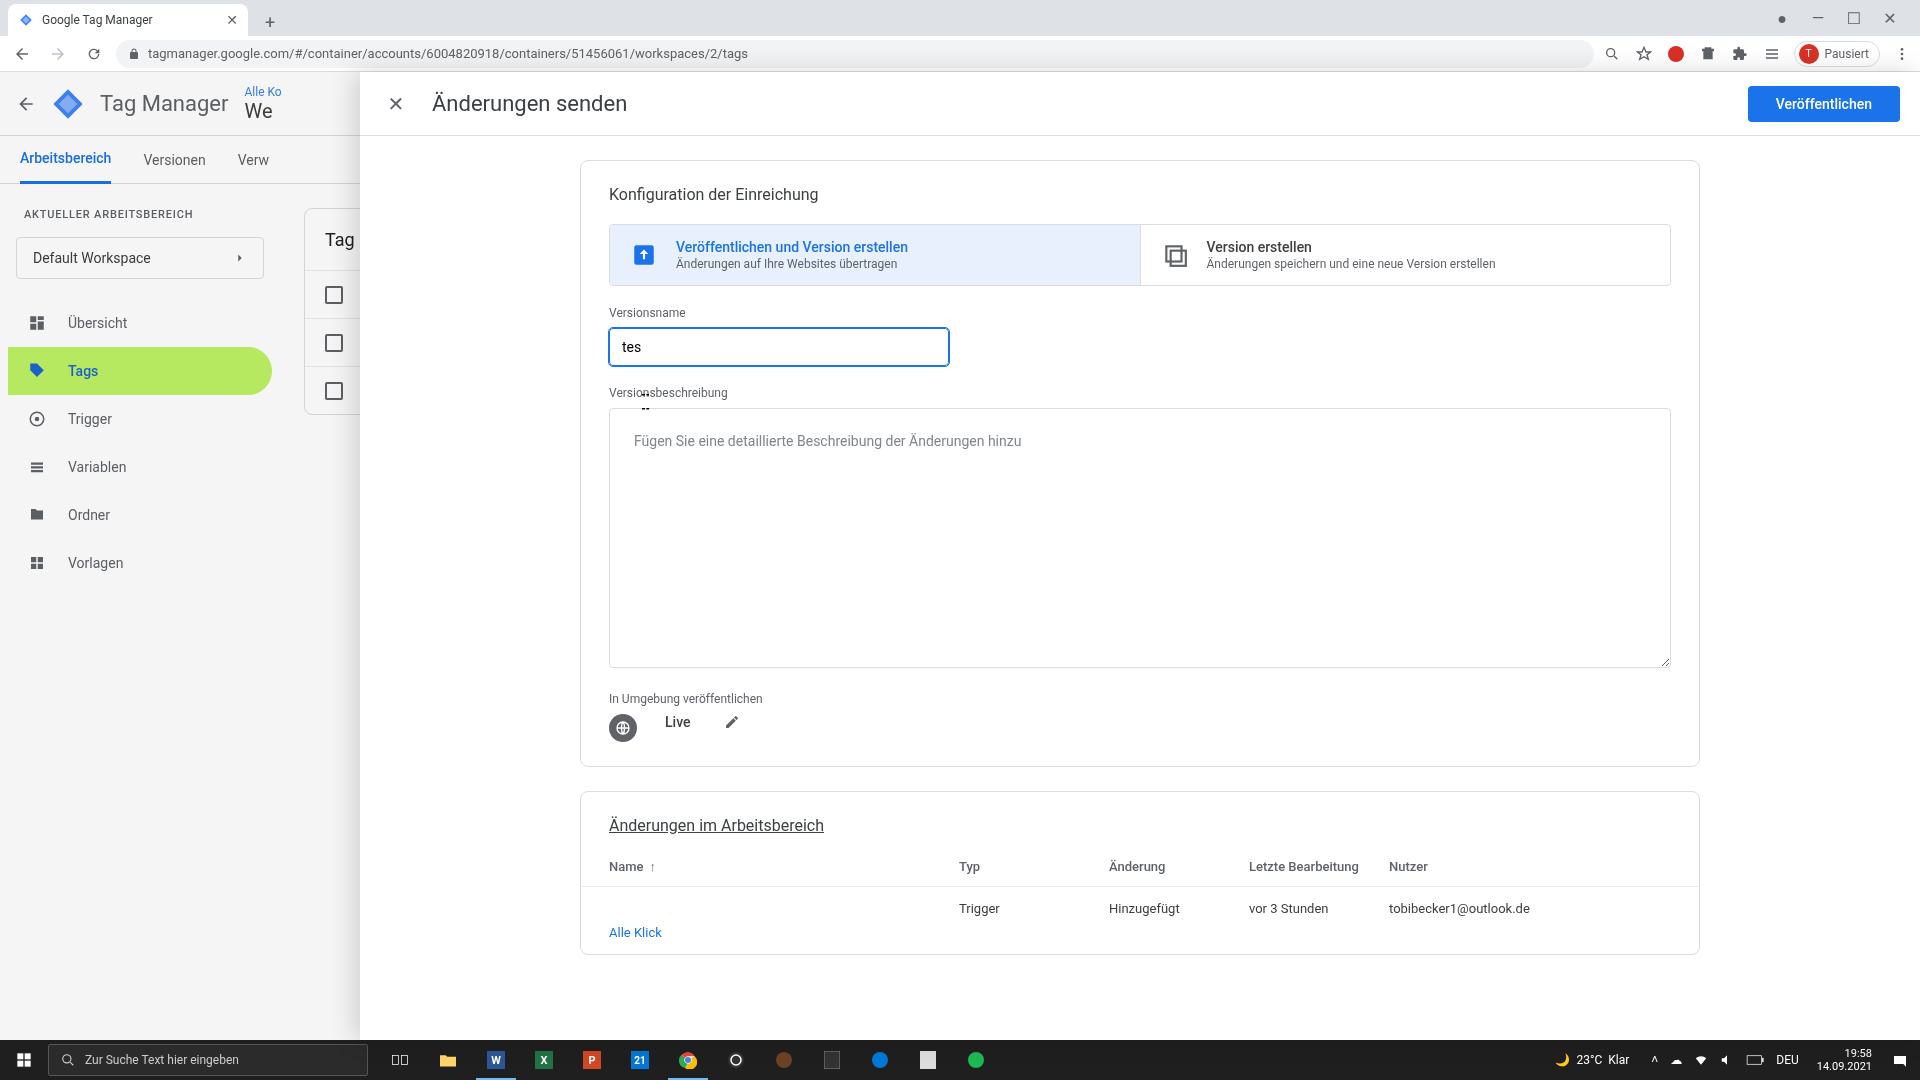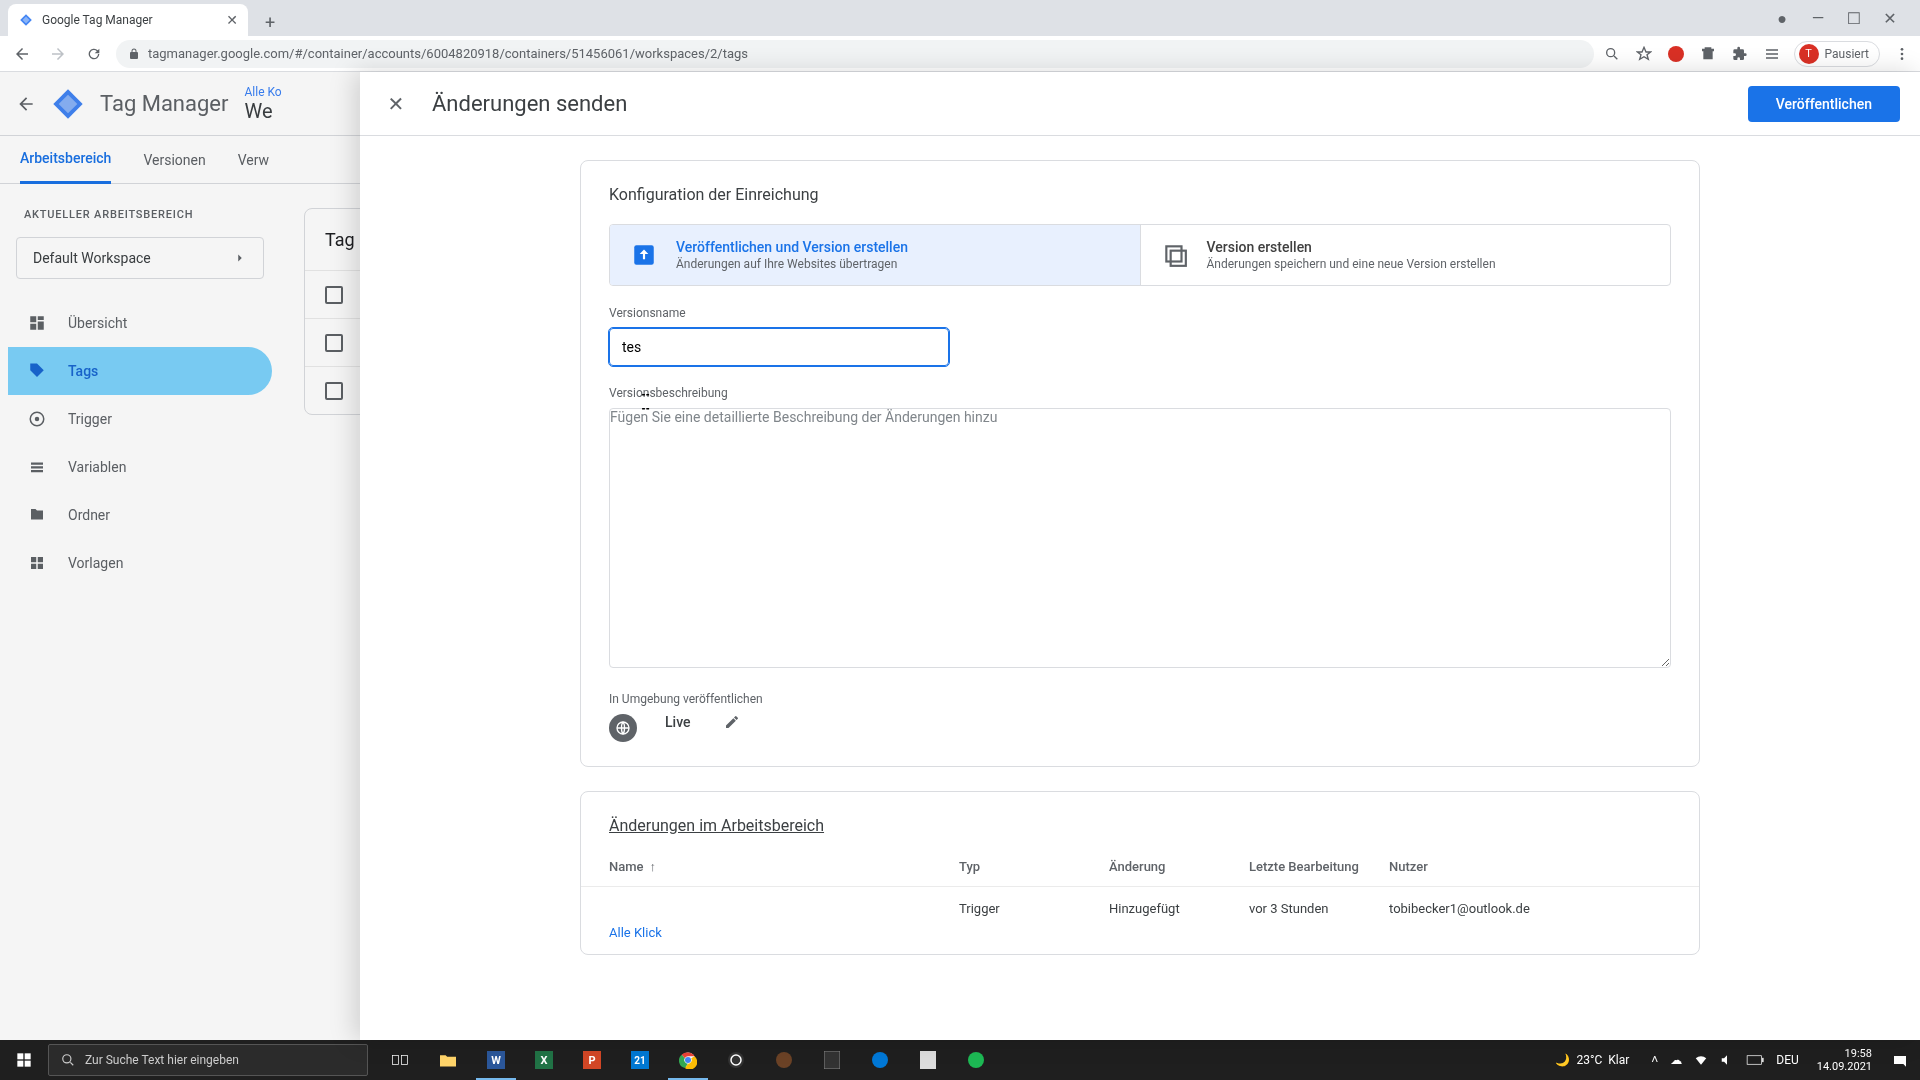--- a/index.html
+++ b/index.html
@@ -38,21 +38,21 @@
     .gtm-tabs { height: 48px; display: flex; align-items: center; padding: 0 20px; gap: 32px; border-bottom: 1px solid #dadce0; font-size: 14px; color: #5f6368; }
     .gtm-tab { height: 48px; display: flex; align-items: center; }
     .gtm-tab.active { color: #1a73e8; border-bottom: 3px solid #1a73e8; font-weight: 500; }
     
     .gtm-body { display: flex; height: calc(100% - 112px); }
     .gtm-sidebar { width: 280px; padding: 16px 8px; }
     .ws-label { font-size: 11px; color: #5f6368; letter-spacing: 0.8px; padding: 8px 16px; font-weight: 500; }
     .ws-selector { margin: 8px; padding: 12px 16px; border: 1px solid #dadce0; border-radius: 4px; display: flex; align-items: center; justify-content: space-between; font-size: 14px; color: #3c4043; }
     .nav-list { margin-top: 20px; }
     .nav-item { height: 48px; display: flex; align-items: center; padding: 0 20px; gap: 20px; font-size: 14px; color: #5f6368; border-radius: 0 24px 24px 0; }
-    .nav-item.active { background: #7dd3fc; color: #1967d2; font-weight: 500; }
+    .nav-item.active { background: #bef264; color: #1967d2; font-weight: 500; }
     .nav-icon { width: 20px; color: #5f6368; }
     .nav-item.active .nav-icon { color: #1967d2; }
     
     .gtm-main { flex: 1; padding: 24px; }
     .tag-card { background: #fff; border: 1px solid #dadce0; border-radius: 8px; }
     .tag-head { padding: 20px; font-size: 18px; color: #202124; }
     .tag-row { height: 48px; border-top: 1px solid #ebebeb; display: flex; align-items: center; padding: 0 20px; }
     .chk { width: 18px; height: 18px; border: 2px solid #5f6368; border-radius: 2px; }
     
     
@@ -71,21 +71,21 @@
     .option { flex: 1; display: flex; align-items: center; padding: 14px 18px; gap: 16px; }
     .option.selected { background: #e8f0fe; }
     .option + .option { border-left: 1px solid #dadce0; }
     .opt-icon { width: 32px; height: 32px; display: flex; align-items: center; justify-content: center; }
     .opt-title { font-size: 14px; color: #1a73e8; font-weight: 500; }
     .option:not(.selected) .opt-title { color: #404040; }
     .opt-sub { font-size: 12px; color: #5f6368; margin-top: 2px; }
     
     .field-label { font-size: 12px; color: #5f6368; margin: 20px 0 8px; }
     .text-input { width: 340px; border: 1px solid #1a73e8; outline: 1px solid #1a73e8; border-radius: 4px; padding: 10px 12px; font-size: 14px; }
-    .textarea { width: 100%; height: 260px; border: 1px solid #dadce0; border-radius: 4px; padding: 0; font-size: 14px; resize: vertical; font-family: inherit; }
+    .textarea { width: 100%; height: 260px; border: 1px solid #dadce0; border-radius: 4px; padding: 24px; font-size: 14px; resize: vertical; font-family: inherit; }
     .textarea::placeholder { color: #80868b; }
     
     .env-row { display: flex; align-items: flex-start; gap: 28px; margin-top: 4px; }
     .env-chip { width: 28px; height: 28px; border-radius: 50%; background: #5f6368; display: flex; align-items: center; justify-content: center; color: #fff; }
     .env-label { font-size: 14px; color: #3c4043; font-weight: 500; }
     .pencil { color: #5f6368; margin-left: 6px; }
     
     .changes-title { font-size: 16px; color: #3c4043; padding: 24px 28px 12px; text-decoration: underline; }
     .tbl-head { display: flex; padding: 12px 28px; font-size: 13px; color: #5f6368; font-weight: 500; border-bottom: 1px solid #ebebeb; }
     .col-name { width: 350px; display: flex; align-items: center; gap: 6px; }

